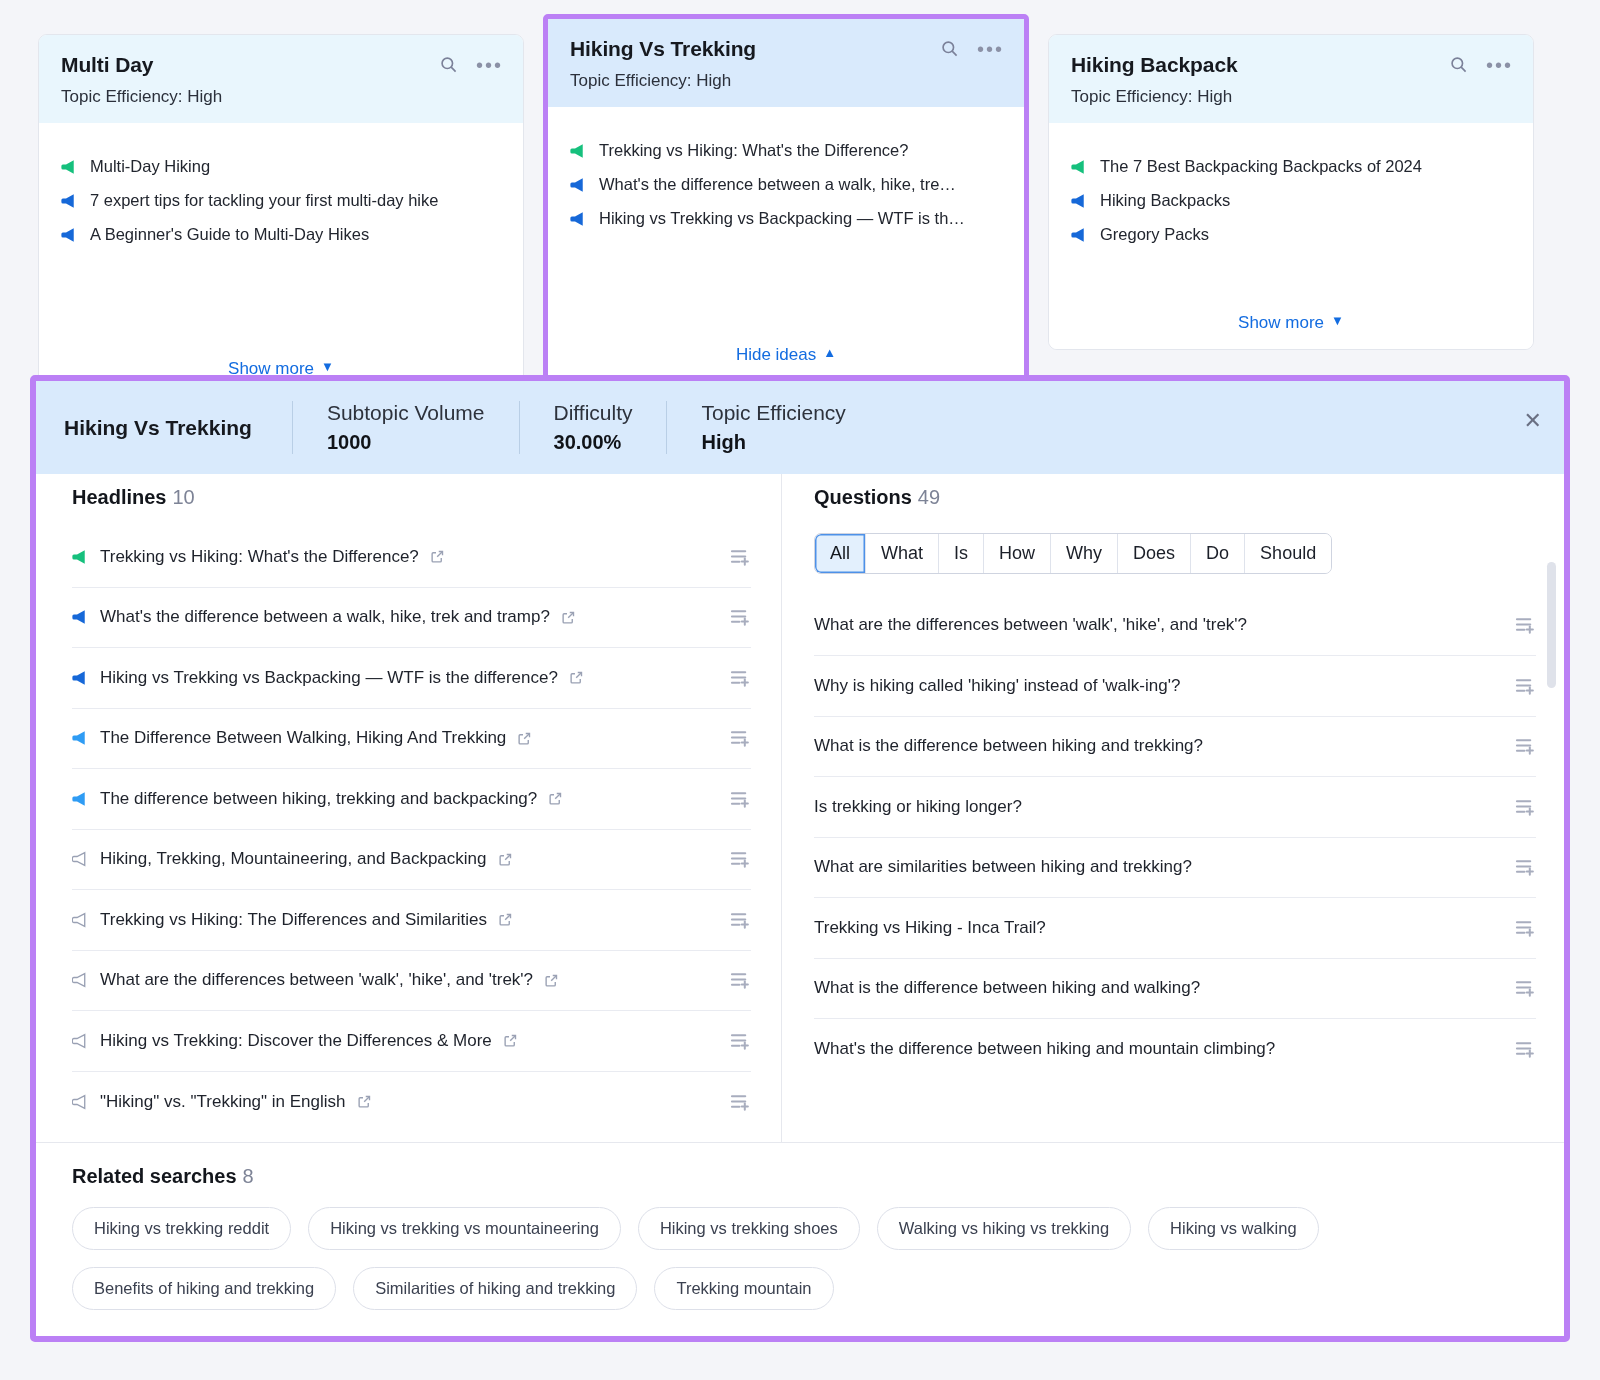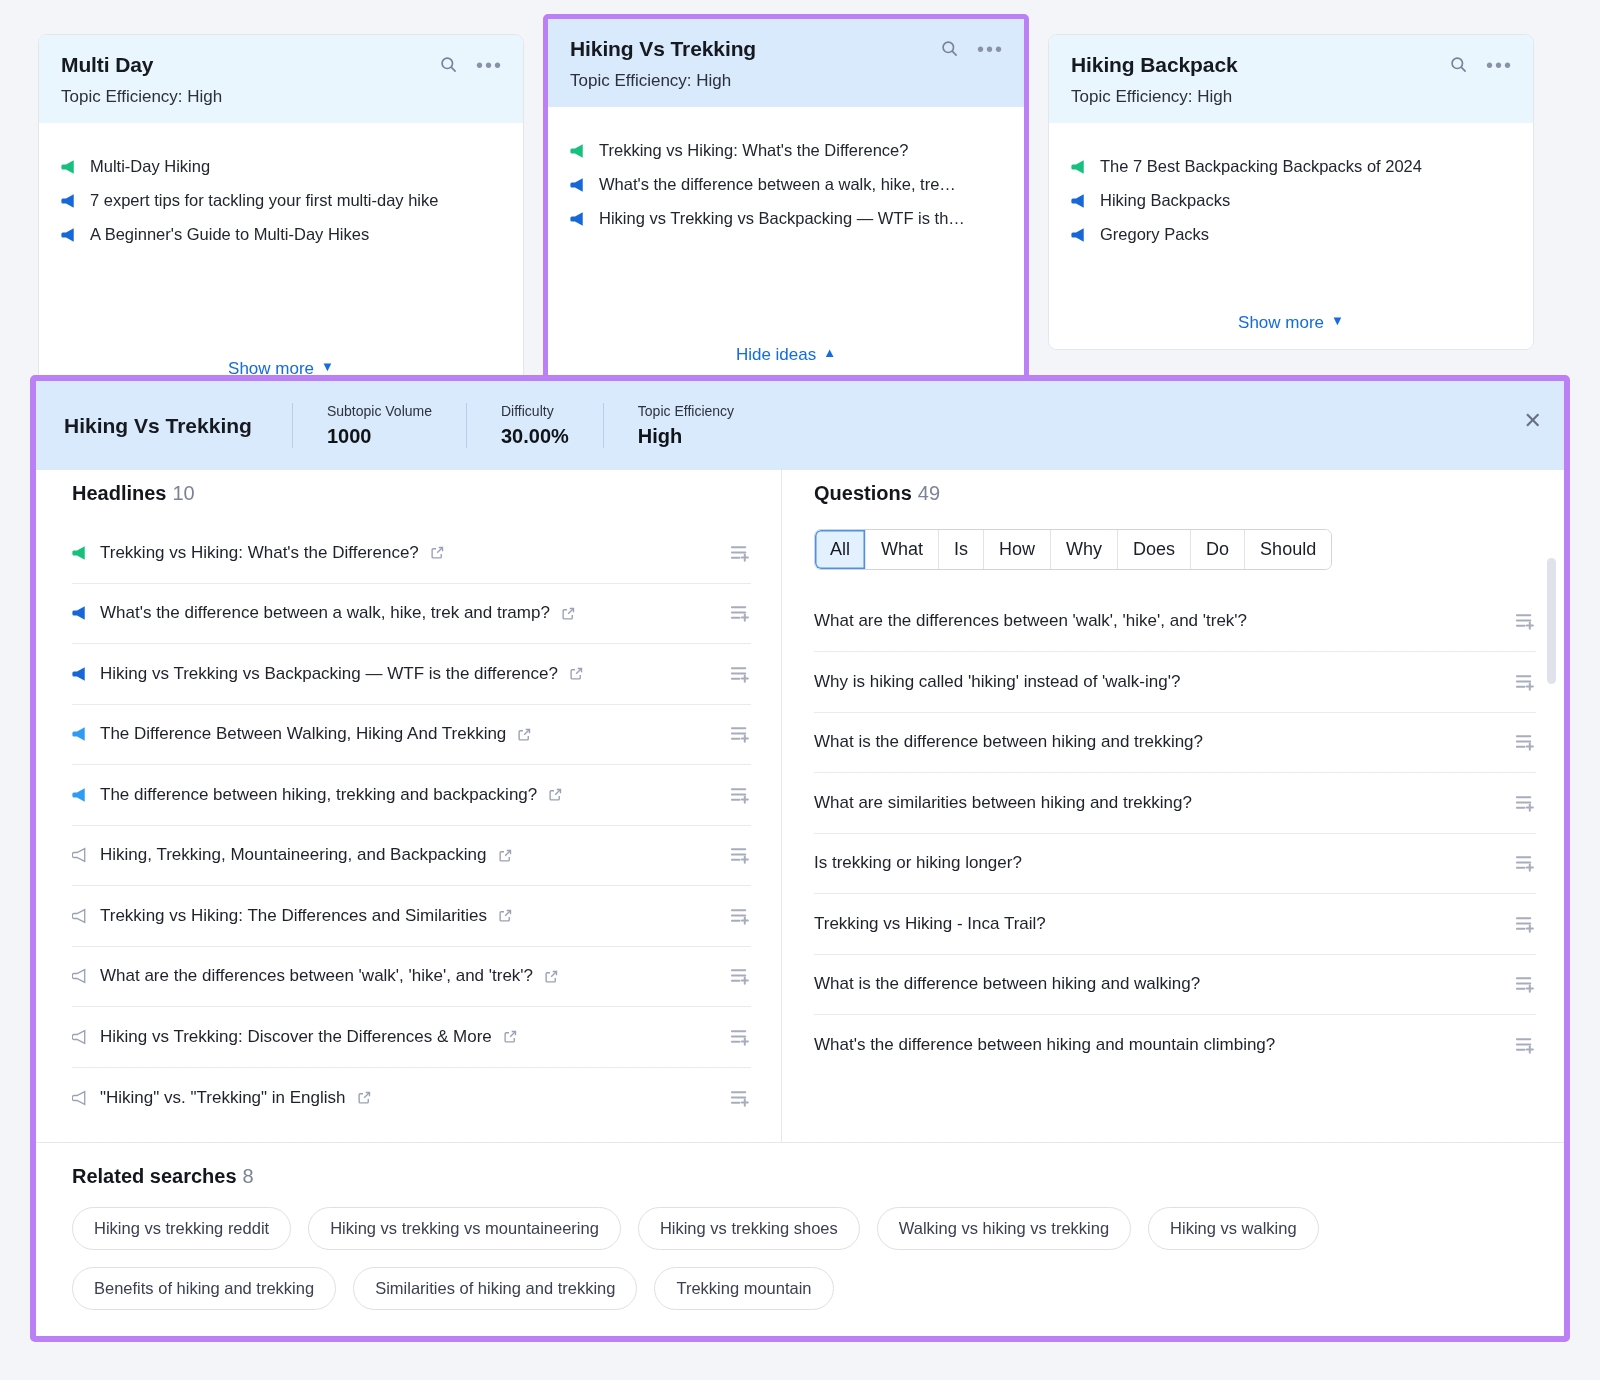--- a/index.html
+++ b/index.html
@@ -66,21 +66,21 @@
     border: 6px solid #bb80f5; border-radius: 5px; background: #ffffff; overflow: hidden;
   }
   .panel { width: 100%; height: 100%; display: flex; flex-direction: column; background:#fff; }
 
   .panel-head {
     background: #d9eafc; padding: 20px 22px 20px 28px; display: flex; align-items: center;
     position: relative; min-height: 89px;
   }
   .ph-title { font-size: 21px; font-weight: bold; color: #16191f; padding-right: 40px; }
   .ph-metric { padding: 0 34px; border-left: 1px solid #b9cfe6; }
-  .ph-label { font-size: 14px; color: #2d323c; }
+  .ph-label { font-size: 21px; color: #2d323c; }
   .ph-value { font-size: 20px; font-weight: bold; color: #101318; margin-top: 6px; }
   .ph-close {
     position: absolute; right: 22px; top: 29px; font-size: 22px; color: #6a7083;
     cursor: pointer; line-height: 1;
   }
 
   .panel-cols { display: flex; flex: 1; min-height: 0; }
   .col-left  { width: 746px; border-right: 1px solid #e6e8ee; display: flex; flex-direction: column; }
   .col-right { flex: 1; display: flex; flex-direction: column; position: relative; }
 
@@ -646,35 +646,35 @@
                     <line x1="2" y1="3" x2="16" y2="3"></line>
                     <line x1="2" y1="8.5" x2="16" y2="8.5"></line>
                     <line x1="2" y1="14" x2="10" y2="14"></line>
                     <line x1="15.5" y1="10.5" x2="15.5" y2="17"></line>
                     <line x1="12.3" y1="13.8" x2="18.7" y2="13.8"></line>
                   </svg>
                 </span>
               </div>
               <div class="row">
                 <span class="row-text">
+                  <span>Is trekking or hiking longer?</span>
+                </span>
+                <span class="addicon">
+                  <svg width="21" height="18" viewBox="0 0 22 18" fill="none" stroke="currentColor" stroke-width="2.1" stroke-linecap="round">
+                    <line x1="2" y1="3" x2="16" y2="3"></line>
+                    <line x1="2" y1="8.5" x2="16" y2="8.5"></line>
+                    <line x1="2" y1="14" x2="10" y2="14"></line>
+                    <line x1="15.5" y1="10.5" x2="15.5" y2="17"></line>
+                    <line x1="12.3" y1="13.8" x2="18.7" y2="13.8"></line>
+                  </svg>
+                </span>
+              </div>
+              <div class="row">
+                <span class="row-text">
                   <span>What are similarities between hiking and trekking?</span>
-                </span>
-                <span class="addicon">
-                  <svg width="21" height="18" viewBox="0 0 22 18" fill="none" stroke="currentColor" stroke-width="2.1" stroke-linecap="round">
-                    <line x1="2" y1="3" x2="16" y2="3"></line>
-                    <line x1="2" y1="8.5" x2="16" y2="8.5"></line>
-                    <line x1="2" y1="14" x2="10" y2="14"></line>
-                    <line x1="15.5" y1="10.5" x2="15.5" y2="17"></line>
-                    <line x1="12.3" y1="13.8" x2="18.7" y2="13.8"></line>
-                  </svg>
-                </span>
-              </div>
-              <div class="row">
-                <span class="row-text">
-                  <span>Is trekking or hiking longer?</span>
                 </span>
                 <span class="addicon">
                   <svg width="21" height="18" viewBox="0 0 22 18" fill="none" stroke="currentColor" stroke-width="2.1" stroke-linecap="round">
                     <line x1="2" y1="3" x2="16" y2="3"></line>
                     <line x1="2" y1="8.5" x2="16" y2="8.5"></line>
                     <line x1="2" y1="14" x2="10" y2="14"></line>
                     <line x1="15.5" y1="10.5" x2="15.5" y2="17"></line>
                     <line x1="12.3" y1="13.8" x2="18.7" y2="13.8"></line>
                   </svg>
                 </span>

